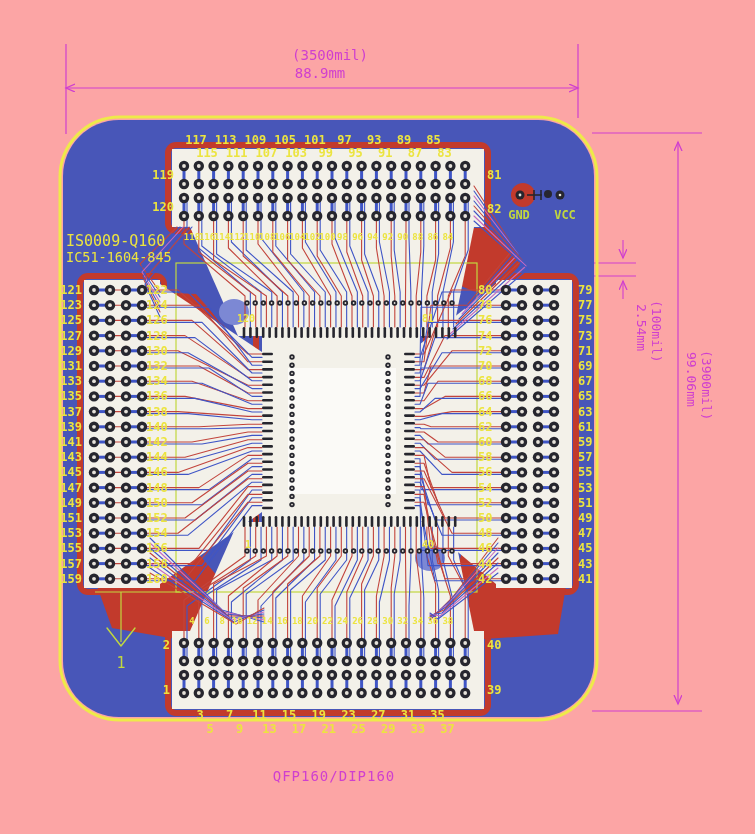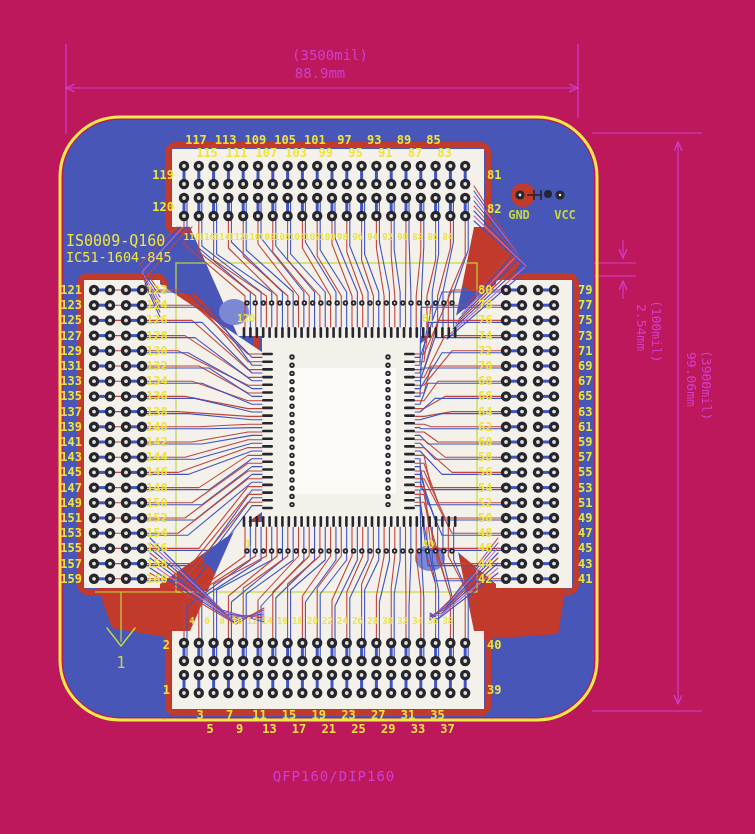--- a/index.html
+++ b/index.html
@@ -1,16 +1,16 @@
 <!DOCTYPE html>
 <html><head>
 <meta charset="utf-8">
 <style>
   html,body{margin:0;padding:0;background:#f6f5f2;}
-  .page{position:relative;width:755px;height:834px;background:#be185d;overflow:hidden;
+  .page{position:relative;width:755px;height:834px;background:#fca5a5;overflow:hidden;
         font-family:"DejaVu Sans Mono","Liberation Mono",monospace;}
   svg{position:absolute;left:0;top:0;}
   text{font-family:"DejaVu Sans Mono","Liberation Mono",monospace;}
 </style>
 </head>
 <body>
 
 <div class="page">
   <svg id="pcb" width="755" height="834" viewBox="0 0 755 834">
     <defs>

